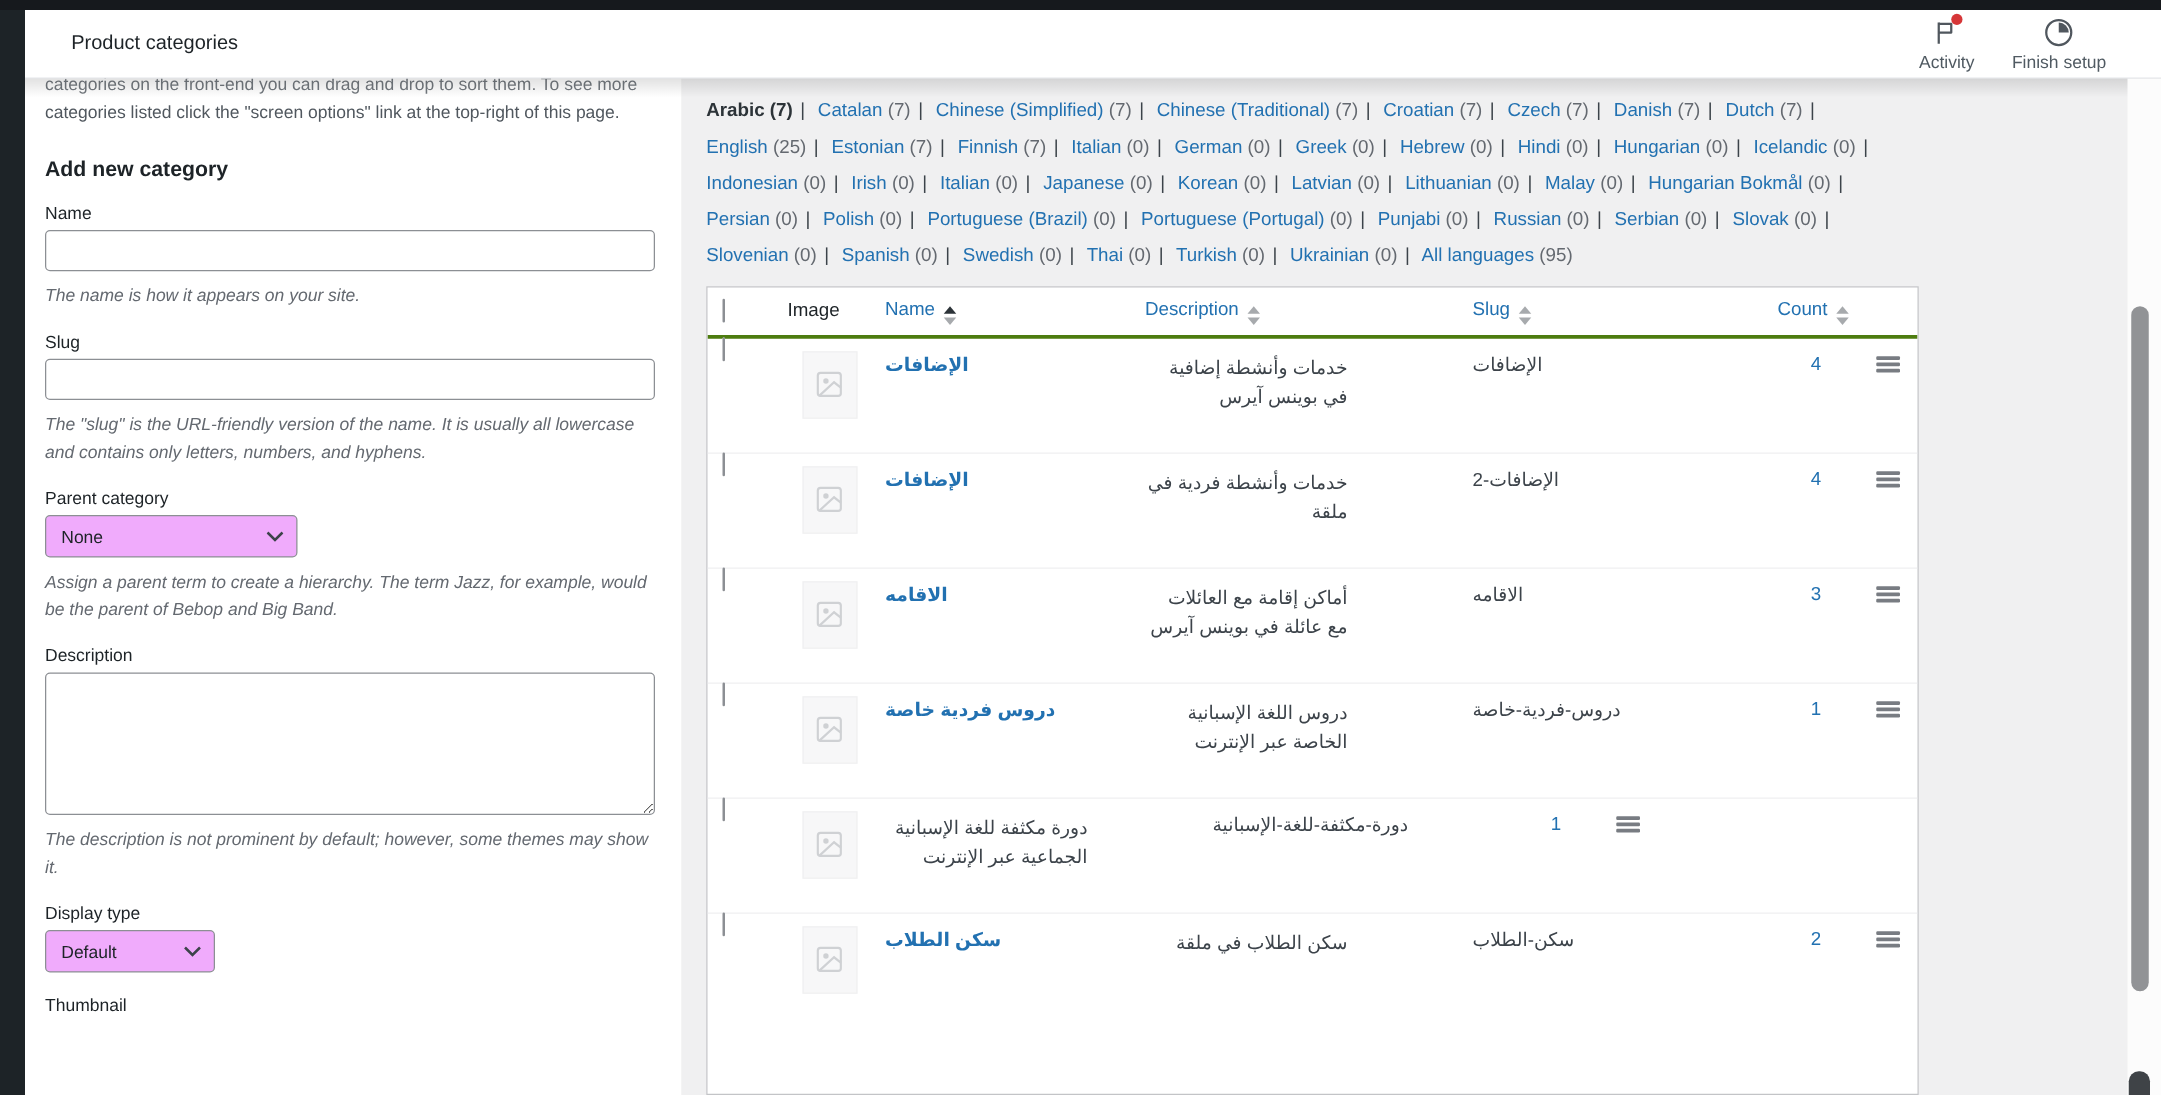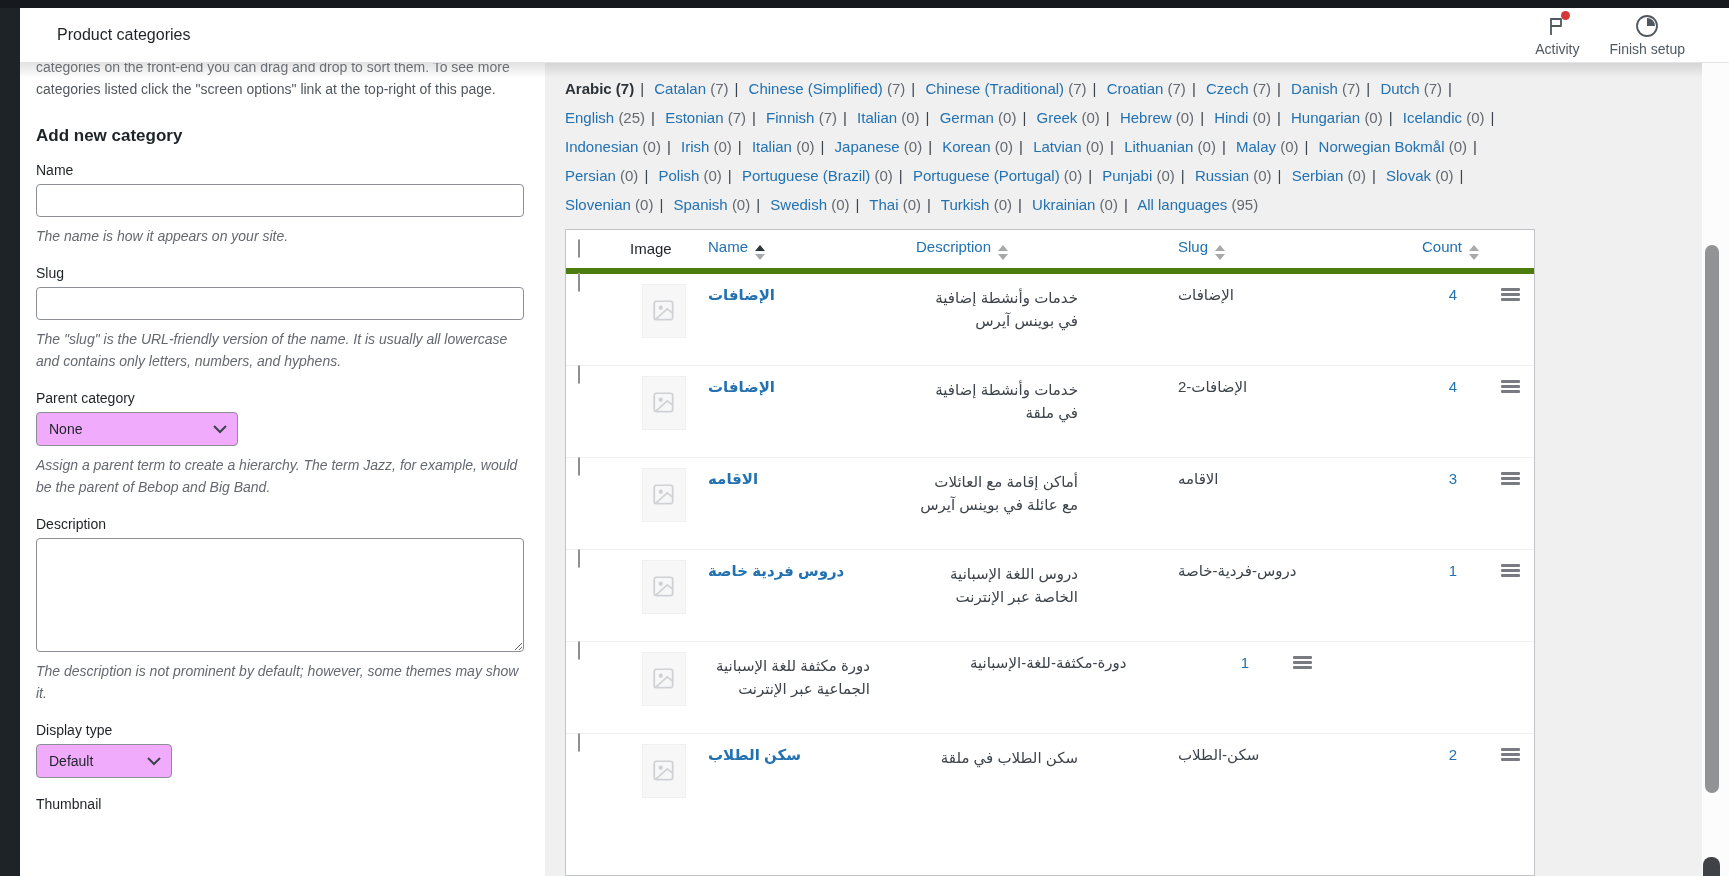--- a/index.html
+++ b/index.html
@@ -53,21 +53,21 @@
   .lang-item{white-space:normal;}
   .lang-item a{color:#2271b1;text-decoration:none;cursor:pointer;}
   .lang-count{color:#646970;}
   .lang-sep{color:#3c434a;margin:0 6px;}
   .lang-item.active a{color:#2c3338;font-weight:700;cursor:default;}
   .lang-item.active .lang-count{color:#2c3338;font-weight:700;}
 
   
   .products-table{margin-top:10px;width:970px;height:647px;box-sizing:border-box;background:#fff;
     border:1px solid #c3c4c7;overflow:hidden;}
-  .t-head{display:flex;height:38px;align-items:center;border-bottom:6px solid #4d7c0f;}
+  .t-head{display:flex;height:38px;align-items:center;border-bottom:3px solid #4d7c0f;}
   .t-row{display:flex;height:92px;box-sizing:border-box;border-bottom:1px solid #f0f0f1;align-items:flex-start;}
   .t-row:last-of-type{height:160px;border-bottom:none;}
   .c{box-sizing:border-box;flex-shrink:0;}
   .c-cb{width:46px;padding-left:12px;}
   .c-img{width:88px;padding-left:18px;}
   .c-name{width:208px;padding-left:8px;}
   .c-desc{width:178px;padding:0 8px;}
   .c-slug{width:324px;padding-left:92px;}
   .c-count{width:75px;text-align:right;}
   .c-menu{width:51px;display:flex;justify-content:center;}
@@ -223,21 +223,21 @@
         <span class="lang-item"><a>Japanese</a>&nbsp;<span class="lang-count">(0)</span><span class="lang-sep">|</span></span>
       
         <span class="lang-item"><a>Korean</a>&nbsp;<span class="lang-count">(0)</span><span class="lang-sep">|</span></span>
       
         <span class="lang-item"><a>Latvian</a>&nbsp;<span class="lang-count">(0)</span><span class="lang-sep">|</span></span>
       
         <span class="lang-item"><a>Lithuanian</a>&nbsp;<span class="lang-count">(0)</span><span class="lang-sep">|</span></span>
       
         <span class="lang-item"><a>Malay</a>&nbsp;<span class="lang-count">(0)</span><span class="lang-sep">|</span></span>
       
-        <span class="lang-item"><a>Norwegian Bokmål</a>&nbsp;<span class="lang-count">(0)</span><span class="lang-sep">|</span></span>
+        <span class="lang-item"><a>Hungarian Bokmål</a>&nbsp;<span class="lang-count">(0)</span><span class="lang-sep">|</span></span>
       
         <span class="lang-item"><a>Persian</a>&nbsp;<span class="lang-count">(0)</span><span class="lang-sep">|</span></span>
       
         <span class="lang-item"><a>Polish</a>&nbsp;<span class="lang-count">(0)</span><span class="lang-sep">|</span></span>
       
         <span class="lang-item"><a>Portuguese (Brazil)</a>&nbsp;<span class="lang-count">(0)</span><span class="lang-sep">|</span></span>
       
         <span class="lang-item"><a>Portuguese (Portugal)</a>&nbsp;<span class="lang-count">(0)</span><span class="lang-sep">|</span></span>
       
         <span class="lang-item"><a>Punjabi</a>&nbsp;<span class="lang-count">(0)</span><span class="lang-sep">|</span></span>
@@ -329,21 +329,21 @@
             <div class="placeholder">
               <svg width="26" height="26" viewBox="0 0 24 24" fill="none" stroke="#cfd1d4" stroke-width="1.6">
                 <rect x="3" y="3" width="17" height="17" rx="2"></rect>
                 <circle cx="9" cy="9" r="2" fill="#cfd1d4" stroke="none"></circle>
                 <path d="M20 14 l-5 -4 -11 10"></path>
               </svg>
             </div>
           </div>
           <div class="c c-name"><a class="name-link">الإضافات</a></div>
           <div class="c c-desc">
-            <div class="desc-text">خدمات وأنشطة إضافية في ملقة</div>
+            <div class="desc-text">خدمات وأنشطة فردية في ملقة</div>
           </div>
           <div class="c c-slug">
             <div class="slug-text">الإضافات-2</div>
           </div>
           <div class="c c-count"><a class="count-link">4</a></div>
           <div class="c c-menu">
             <div class="hamburger">
               <span></span>
               <span></span>
               <span></span>

